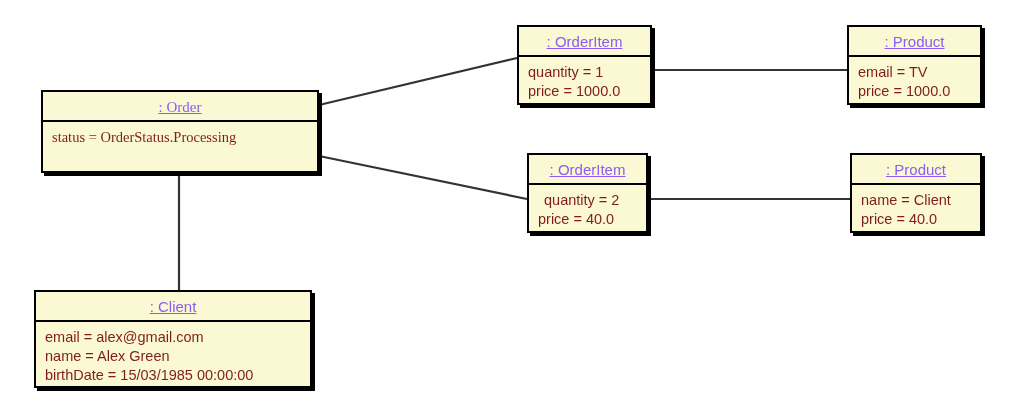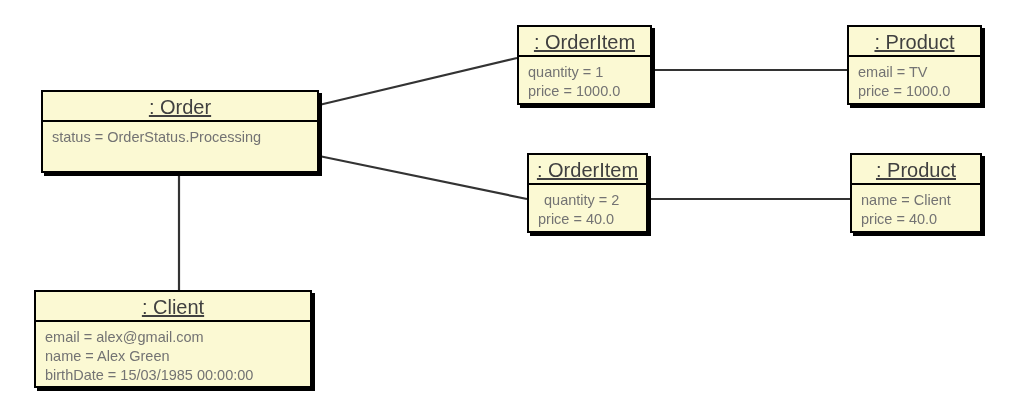--- a/index.html
+++ b/index.html
@@ -32,43 +32,43 @@
     background: #FBF9D3;
     border: 2px solid #000000;
     box-shadow: 3px 3px 0 0 #000000;
   }
   .obj-title {
     box-sizing: border-box;
     height: 30px;
     line-height: 30px;
     text-align: center;
     border-bottom: 2px solid #000000;
-    font-size: 20px;
-    color: #404040;
+    font-size: 15px;
+    color: #8b5cf6;
     white-space: nowrap;
     overflow: hidden;
   }
   .obj-title span {
     text-decoration: underline;
   }
   .obj-body {
     box-sizing: border-box;
     padding: 6px 9px 6px 9px;
   }
   .attr {
     font-size: 14.5px;
     line-height: 19px;
-    color: #737373;
+    color: #7f1d1d;
     white-space: nowrap;
   }
   .attr.indented {
     padding-left: 6px;
   }
   
-  #box-order        { left: 41px;  top: 90px;  width: 278px; height: 83px; }
+  #box-order        { left: 41px;  top: 90px;  width: 278px; height: 83px; font-family: Liberation Serif, serif; }
   #box-client       { left: 34px;  top: 290px; width: 278px; height: 98px; }
   #box-orderitem-1  { left: 517px; top: 25px;  width: 135px; height: 80px; }
   #box-orderitem-2  { left: 527px; top: 153px; width: 121px; height: 80px; }
   #box-product-1    { left: 847px; top: 25px;  width: 135px; height: 80px; }
   #box-product-2    { left: 850px; top: 153px; width: 132px; height: 80px; }
   
   #clipped-heading {
     position: absolute;
     left: 0;
     top: -17px;

